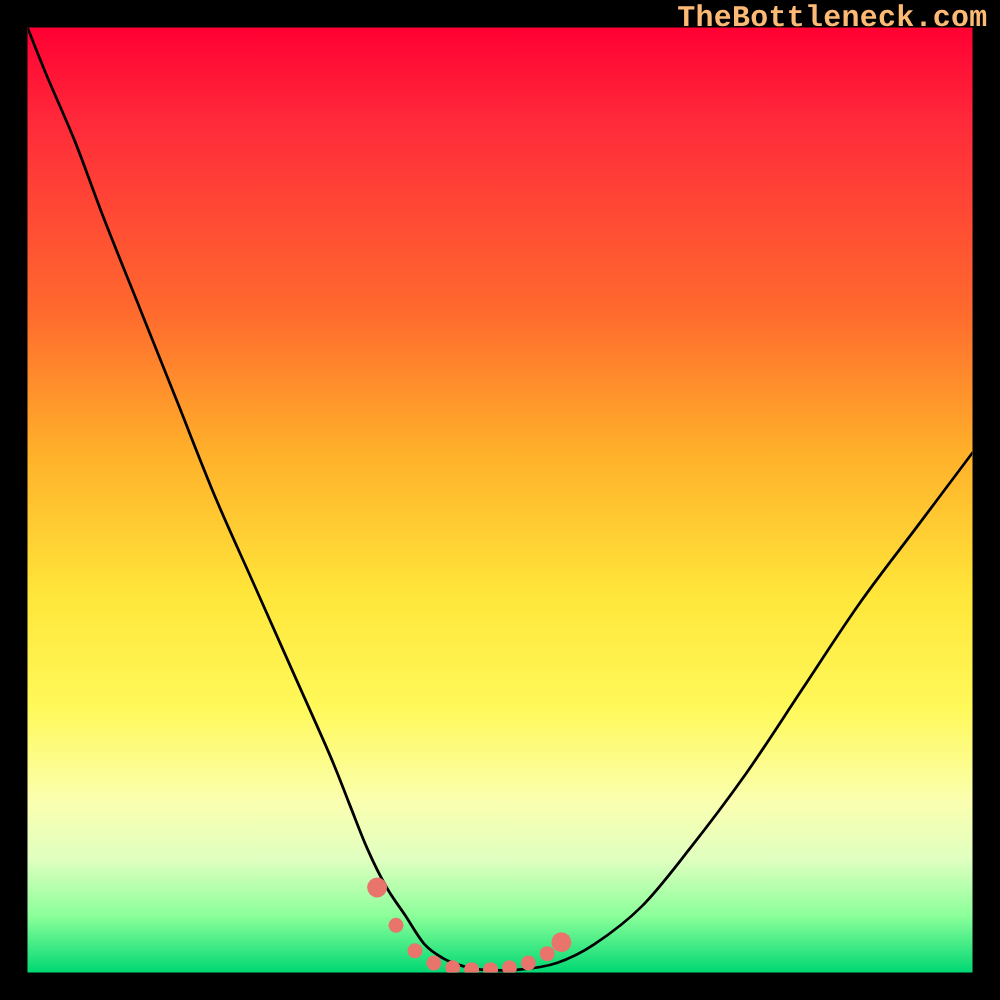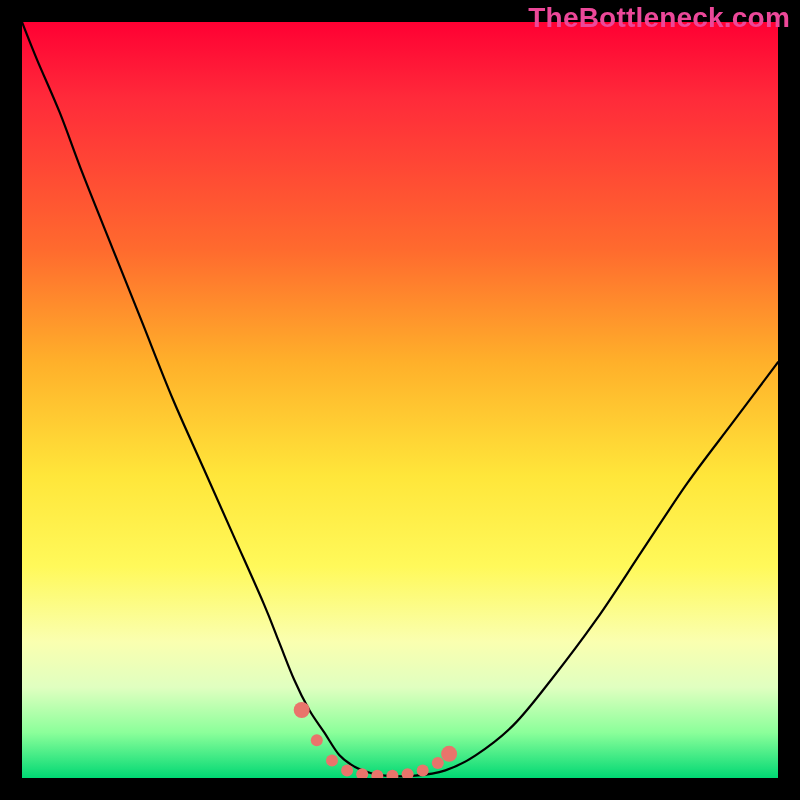--- a/index.html
+++ b/index.html
@@ -25,24 +25,24 @@
       #fff95a 72%,
       #faffb0 82%,
       #e0ffc0 88%,
       #8bff9a 94%,
       #00d873 100%);
   }
   .watermark {
     position: absolute;
     top: 2px;
     right: 10px;
-    font-family: Liberation Sans, sans-serif;
-    font-size: 28px;
+    font-family: Liberation Mono, monospace;
+    font-size: 24px;
     font-weight: bold;
-    color: #ec4899;
+    color: #fdba74;
     letter-spacing: 0.2px;
     z-index: 5;
   }
   svg.curve {
     position: absolute;
     left: 0; top: 0;
     width: 100%;
     height: 100%;
   }
 </style>

